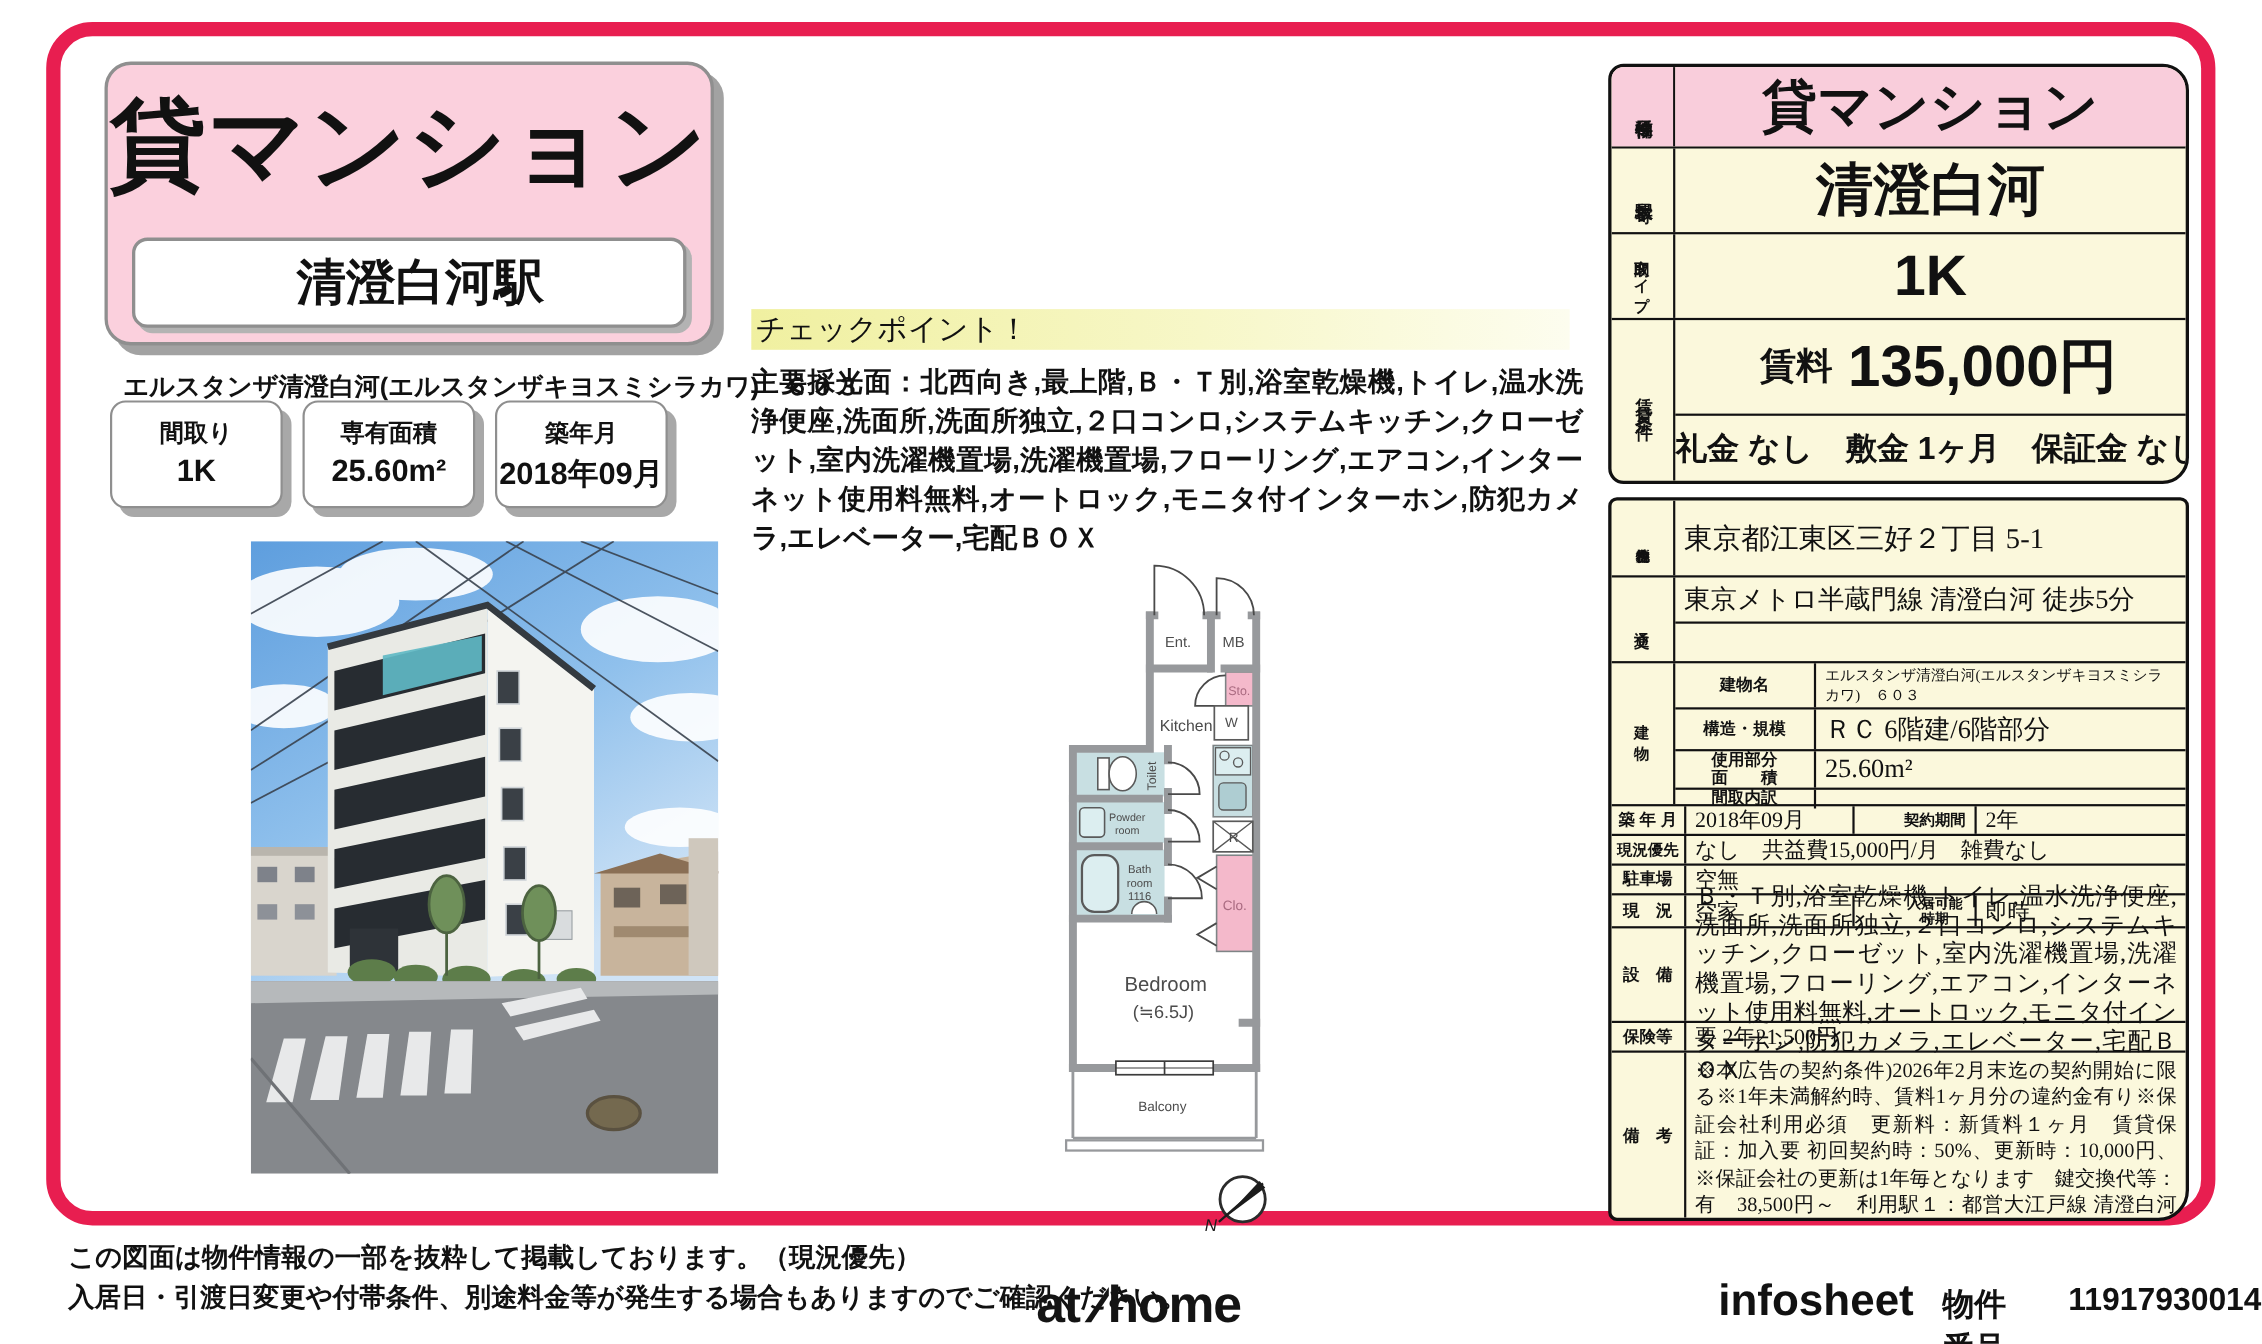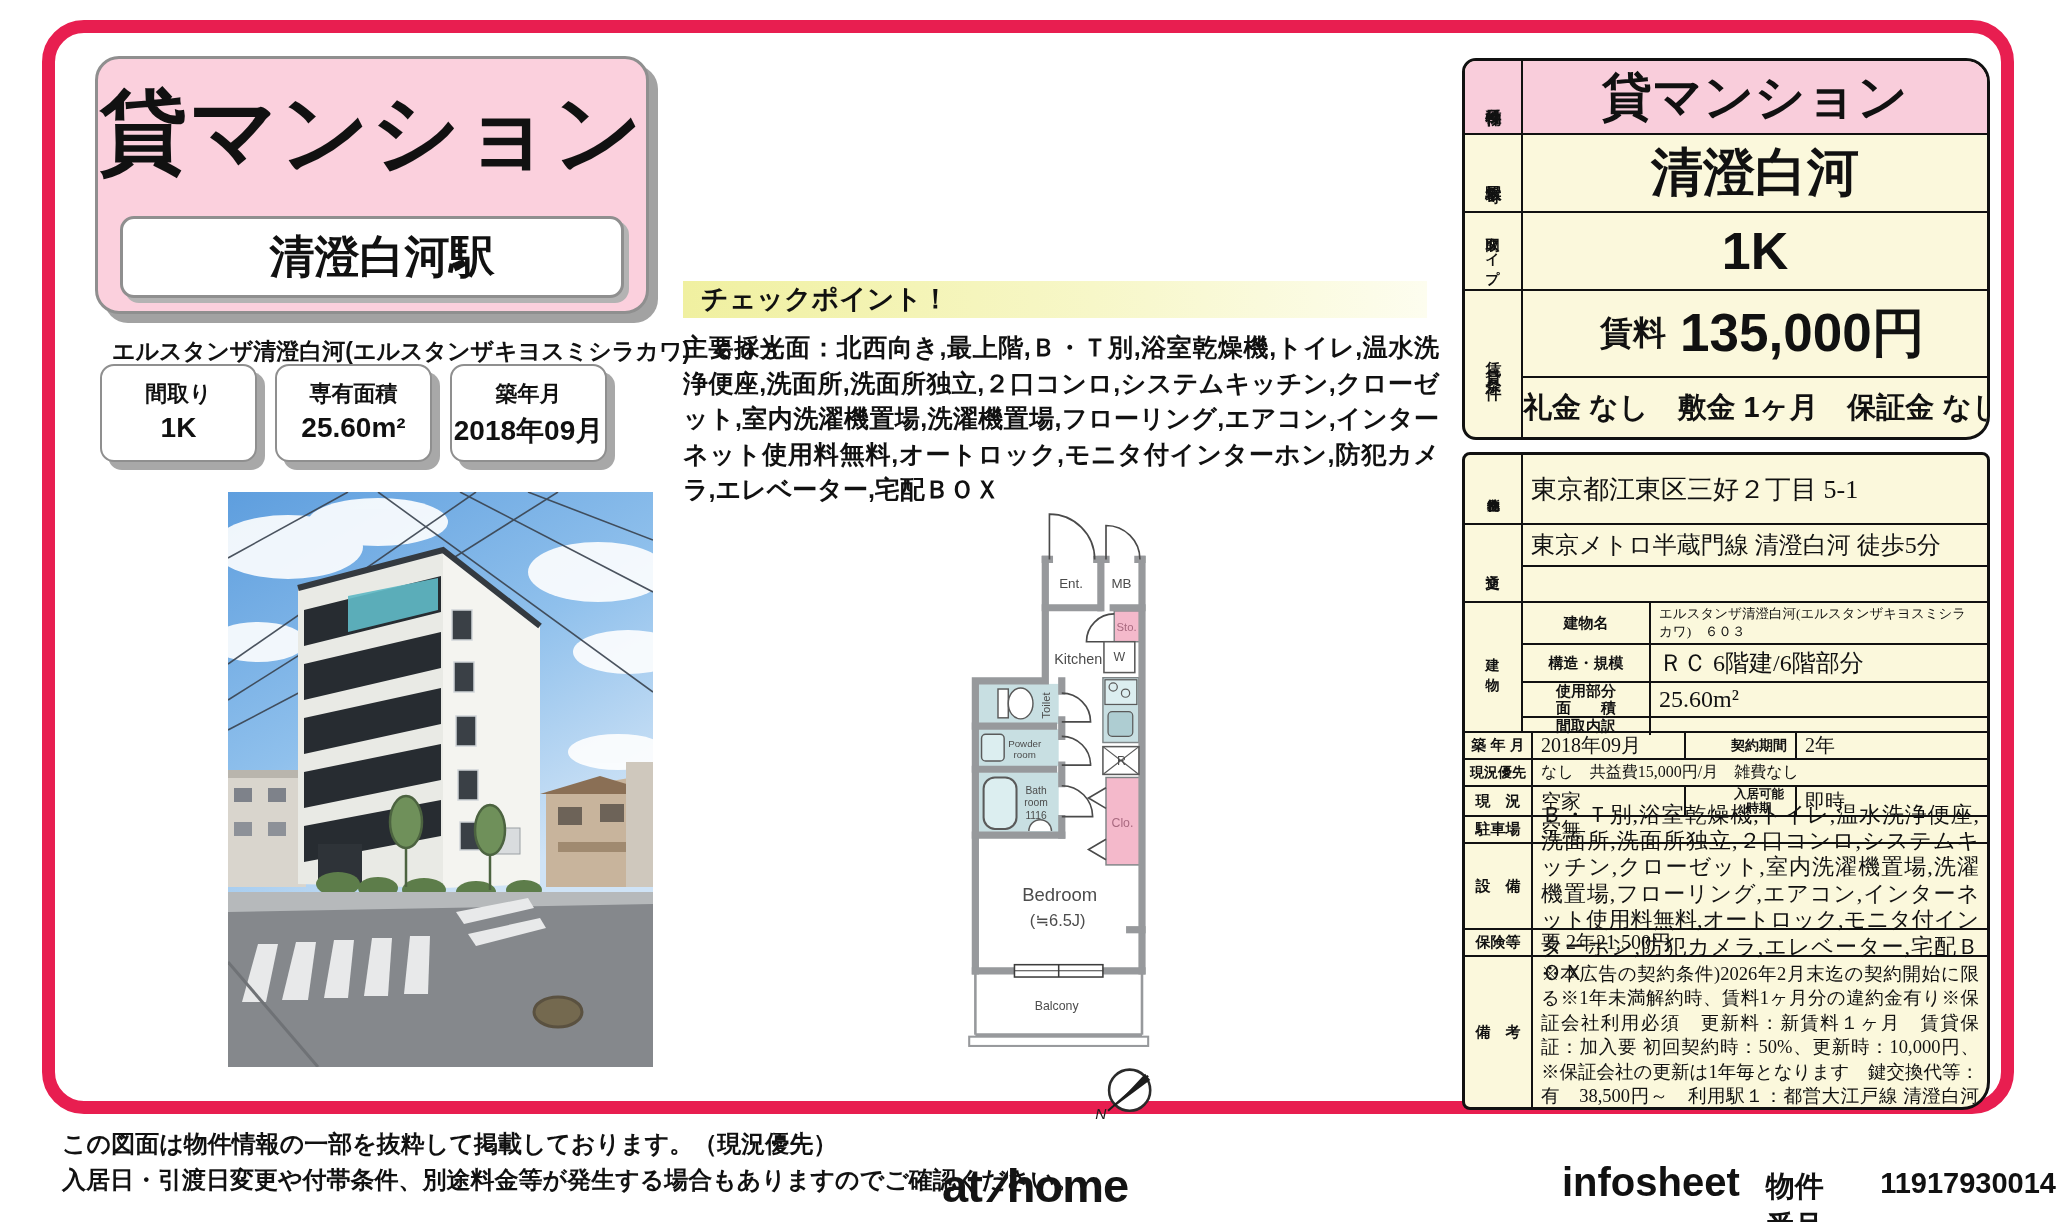--- a/index.html
+++ b/index.html
@@ -19,21 +19,21 @@
   .bldgLine{position:absolute;left:112px;top:336px;font-size:23px;font-weight:bold;white-space:nowrap;}
   .badges{position:absolute;left:100px;top:364px;display:flex;gap:18px;}
   .badge{width:153px;height:94px;background:#fff;border:2.5px solid #8f8f8f;border-radius:14px;
          box-shadow:8px 8px 0 #a8a8a8;text-align:center;}
   .badge .bl{font-size:22px;font-weight:bold;margin-top:13px;}
   .badge .bv{font-size:28px;font-weight:bold;margin-top:3px;}
 
   
   .cpTitle{position:absolute;left:683px;top:281px;width:744px;height:37px;
            background:linear-gradient(90deg,#f0f0a0 0%,#f7f7c8 55%,#fdfdef 100%);
-           font-size:27px;font-weight:bold;line-height:37px;padding-left:18px;box-sizing:border-box;}
+           font-size:27px;font-weight:normal;line-height:37px;padding-left:4px;box-sizing:border-box;}
   .cpBody{position:absolute;left:683px;top:330px;width:756px;font-size:25px;font-weight:bold;
           line-height:1.42;text-align:justify;}
 
   
   .vt{writing-mode:vertical-rl;text-orientation:upright;}
   .utable{position:absolute;left:1462px;top:58px;width:528px;background:#fbf8dc;
           border:3px solid #111;border-radius:14px 24px 24px 14px;overflow:hidden;box-sizing:border-box;}
   .urow{display:flex;border-top:2.4px solid #111;}
   .urow:first-child{border-top:none;}
   .ulab{width:56px;border-right:2.4px solid #111;display:flex;align-items:center;justify-content:center;
@@ -337,35 +337,35 @@
       </div>
     </div>
     <div class="lrow" style="height:27px;">
       <div class="lab-h">築 年 月</div>
       <div class="val serif" style="font-size:20px;">2018年09月</div>
       <div class="sublab">契約期間</div>
       <div class="subval serif" style="font-size:20px;">2年</div>
     </div>
     <div class="lrow" style="height:27px;">
       <div class="lab-h" style="font-size:14px;">現況優先</div>
-      <div class="val serif" style="font-size:16px;border-radius:11px;">なし　共益費15,000円/月　雑費なし</div>
+      <div class="val serif" style="font-size:20px;border-radius:11px;">なし　共益費15,000円/月　雑費なし</div>
+    </div>
+    <div class="lrow" style="height:27px;">
+      <div class="lab-h">駐車場</div>
+      <div class="val serif" style="font-size:20px;">空無</div>
     </div>
     <div class="lrow" style="height:30px;">
       <div class="lab-h">現　況</div>
       <div class="val serif" style="font-size:20px;">空家</div>
       <div class="sublab" style="flex-direction:column;font-size:12.5px;">
         <span>入居可能</span>
         <span>時期</span>
       </div>
       <div class="subval serif" style="font-size:20px;">即時</div>
     </div>
-    <div class="lrow" style="height:27px;">
-      <div class="lab-h">駐車場</div>
-      <div class="val serif" style="font-size:20px;">空無</div>
-    </div>
     <div class="lrow" style="height:86px;">
       <div class="lab-h">設　備</div>
       <div class="val serif" style="font-size:22px;line-height:1.2;text-align:justify;margin-top:16px;">Ｂ・Ｔ別,浴室乾燥機,トイレ,温水洗浄便座,洗面所,洗面所独立,２口コンロ,システムキッチン,クローゼット,室内洗濯機置場,洗濯機置場,フローリング,エアコン,インターネット使用料無料,オートロック,モニタ付インターホン,防犯カメラ,エレベーター,宅配ＢＯＸ</div>
     </div>
     <div class="lrow" style="height:27px;">
       <div class="lab-h">保険等</div>
       <div class="val serif" style="font-size:20px;">要 2年21,500円</div>
     </div>
     <div class="lrow" style="height:152px;">
       <div class="lab-h">備　考</div>

